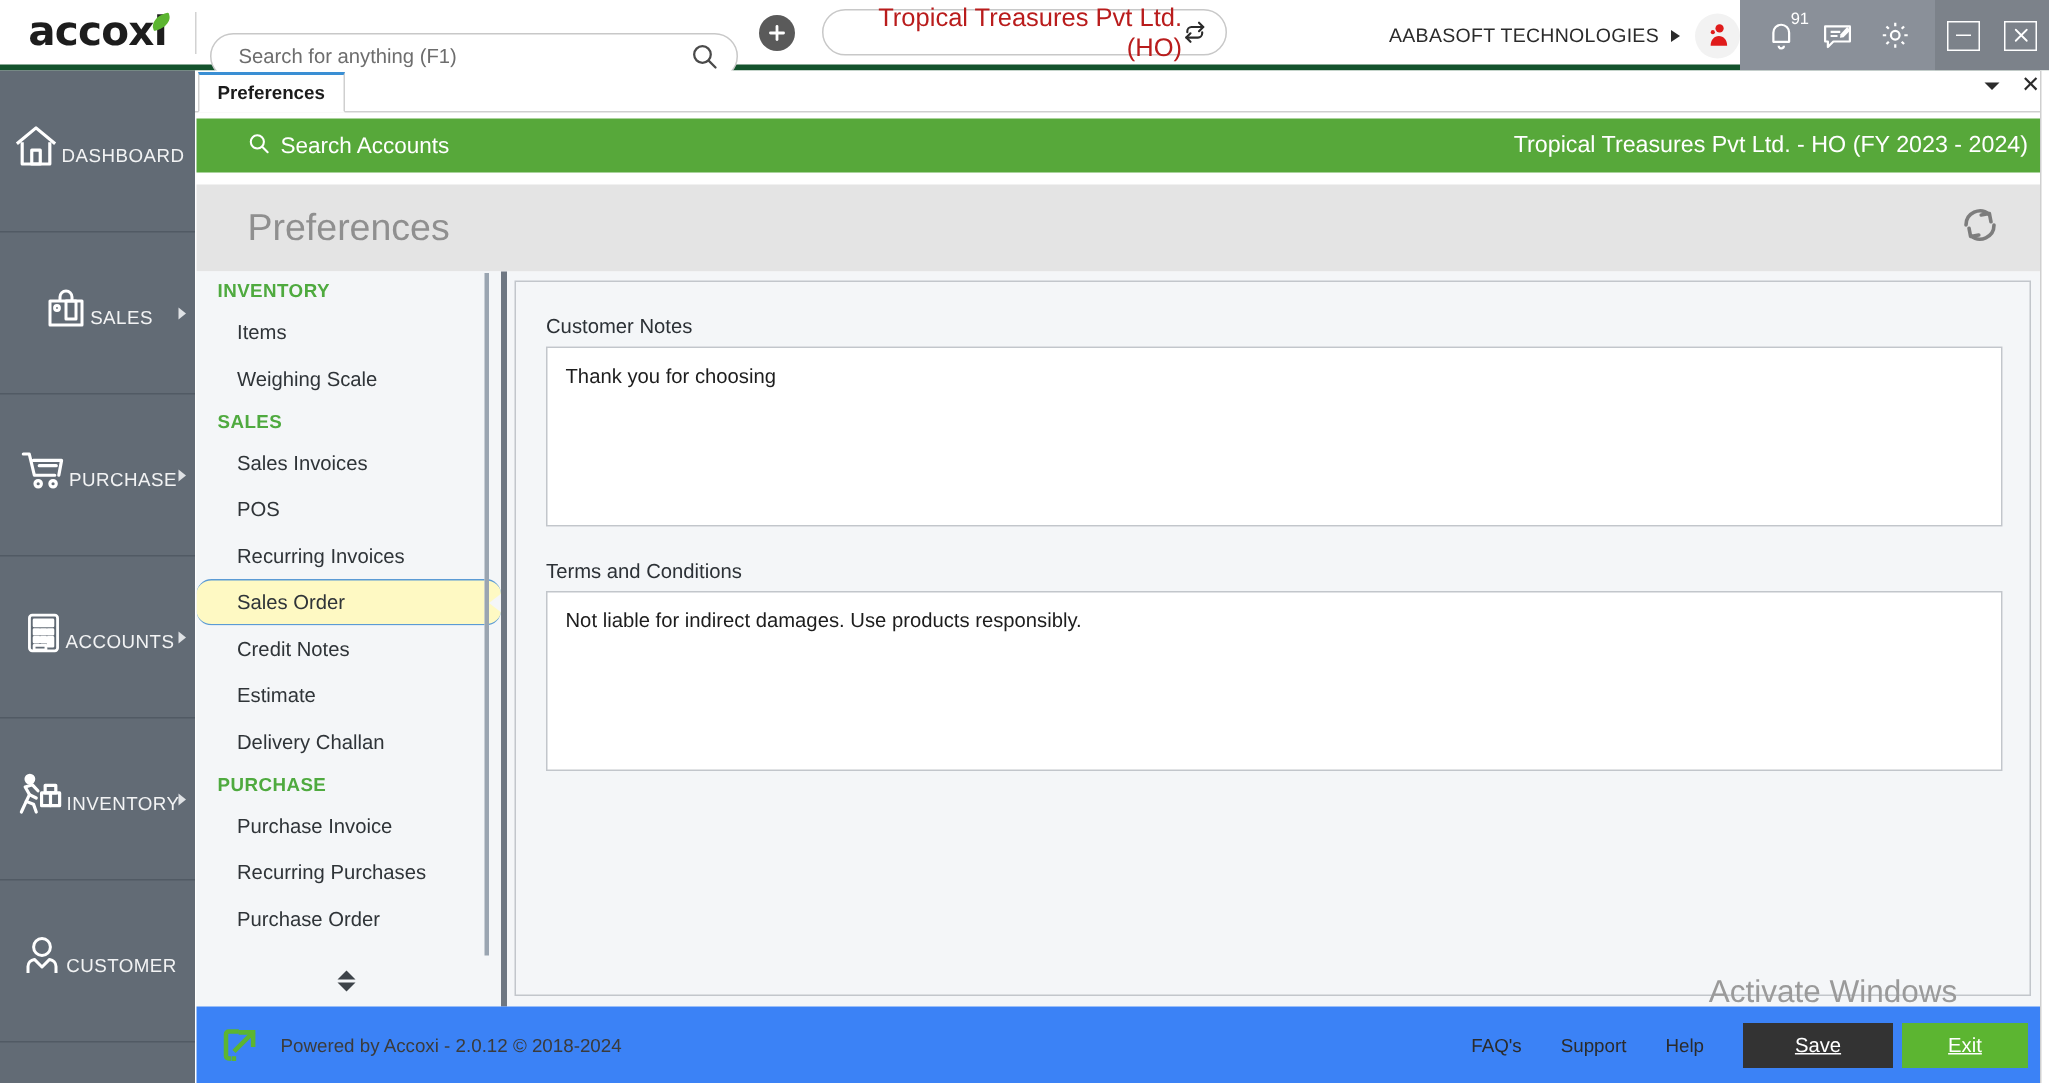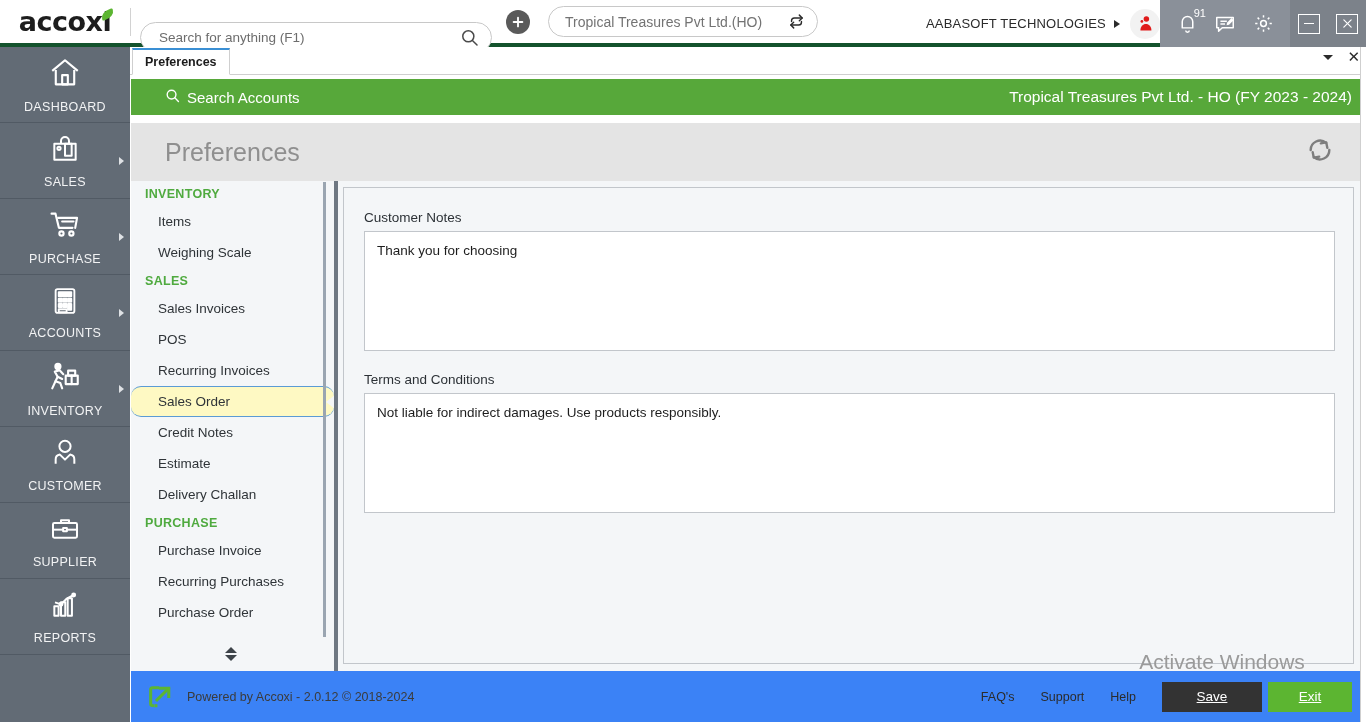--- a/index.html
+++ b/index.html
@@ -75,21 +75,21 @@
 
   .company-wrap {
     margin-left: 18px;
     width: 270px; height: 31px;
     border: 1px solid #c8c8c8; border-radius: 16px;
     background: #fff;
     display: flex; align-items: center;
     padding: 0 12px 0 16px;
   }
   .company-name {
-    flex: 1; font-size: 14px; color: #737373;
+    flex: 1; font-size: 17px; color: #b91c1c; text-align: right;
   }
 
   .user-area {
     position: absolute; right: 206px; top: 0;
     height: 47px; display: flex; align-items: center;
   }
   .user-name { font-size: 13px; color: #2b2b2b; letter-spacing: 0.2px; }
   .user-caret {
     margin-left: 8px; width: 0; height: 0;
     border-left: 6px solid #2b2b2b;
@@ -135,23 +135,23 @@
   }
 
   
   .sidebar {
     position: absolute; left: 0; top: 47px;
     width: 130px; height: 681px;
     background: #626b75;
   }
   .side-item {
     position: relative;
-    height: 76px;
+    height: 108px;
     border-bottom: 1px solid #515a64;
-    display: flex; flex-direction: column;
+    display: flex; flex-direction: row;
     align-items: center; justify-content: center;
     cursor: pointer;
   }
   .side-label {
     margin-top: 6px;
     font-size: 12.5px; color: #f2f3f4;
     letter-spacing: 0.3px;
   }
   .side-arrow {
     position: absolute; right: 6px; top: 50%;

